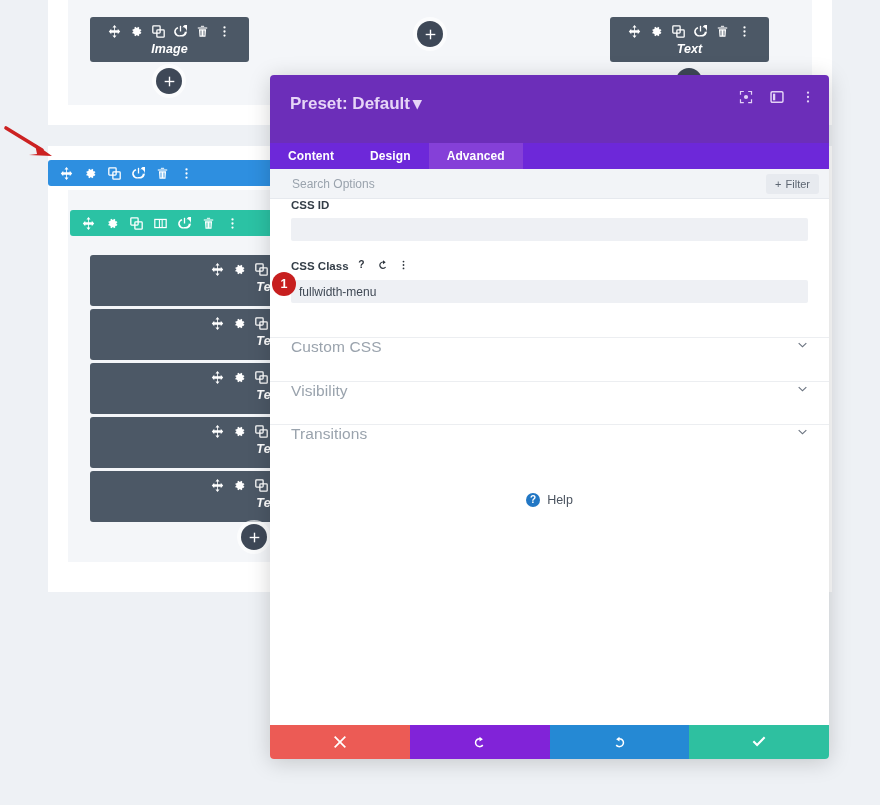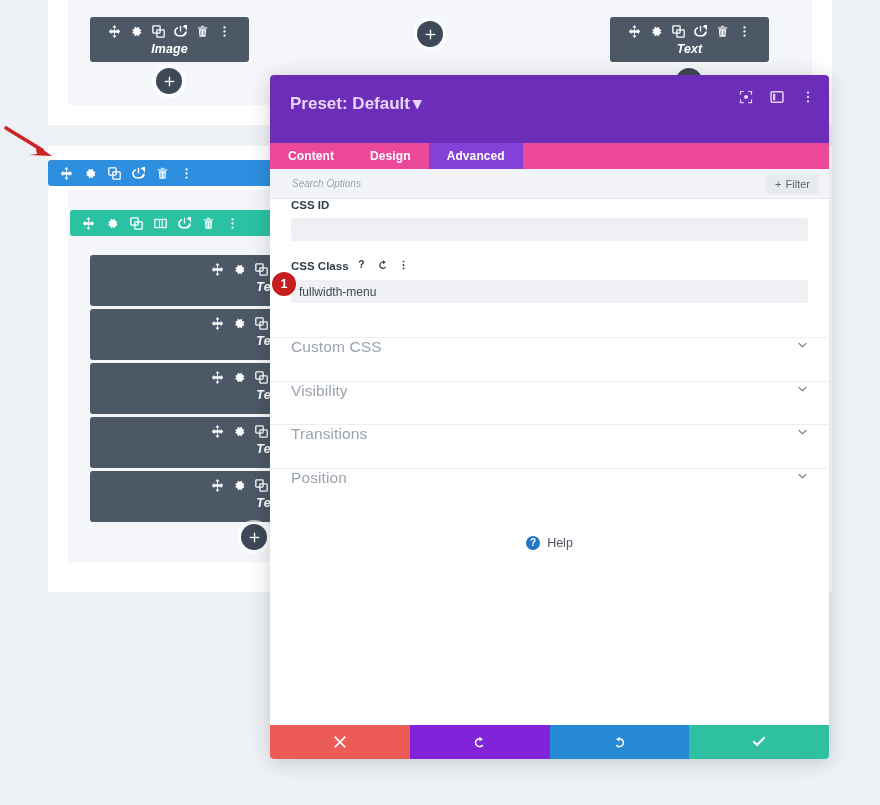--- a/index.html
+++ b/index.html
@@ -137,21 +137,21 @@
     position: absolute;
     right: 14px;
     top: 15px;
     display: flex;
     gap: 17px;
     align-items: center;
   }
   .header-icons svg { fill: #e3d2f6; display:block; }
 
   .tabs {
-    background: #ec4899;
+    background: #6d28d9;
     display: flex;
     height: 26px;
   }
   .tab {
     color: #ffffff;
     font-size: 12px;
     font-weight: bold;
     padding: 0 18px;
     display: flex;
     align-items: center;
@@ -166,24 +166,23 @@
     align-items: center;
     padding: 0 10px 0 20px;
     border-bottom: 1px solid #e6e9ee;
     position: relative;
   }
   .search-input {
     border: 0;
     background: transparent;
     outline: none;
     flex: 1;
-    font-size: 10px;
+    font-size: 12px;
     color: #1d4ed8;
     font-family: "Liberation Sans", sans-serif;
-    font-style: italic;
   }
   .search-input::placeholder { color: #9aa3ad; }
   .filter-btn {
     background: #e7eaef;
     border-radius: 3px;
     font-size: 11px;
     color: #5d6672;
     padding: 4px 9px;
     display: flex;
     align-items: center;
@@ -765,26 +764,20 @@
       <span><svg width="13" height="13" viewBox="0 0 16 16">
             <path d="M8 10.6l-5.2-5 1-1L8 8.6l4.2-4 1 1z" fill="#6b7480"></path>
           </svg></span>
     </div>
     <div class="acc-row">
       <div class="acc-row-title">Transitions</div>
       <span><svg width="13" height="13" viewBox="0 0 16 16">
             <path d="M8 10.6l-5.2-5 1-1L8 8.6l4.2-4 1 1z" fill="#6b7480"></path>
           </svg></span>
     </div>
-    <div class="acc-row">
-      <div class="acc-row-title">Position</div>
-      <span><svg width="13" height="13" viewBox="0 0 16 16">
-            <path d="M8 10.6l-5.2-5 1-1L8 8.6l4.2-4 1 1z" fill="#6b7480"></path>
-          </svg></span>
-    </div>
 
     <div class="help-wrap">
       <span class="help-circle">?</span>
       <span class="help-text">Help</span>
     </div>
   </div>
 
   <div class="modal-footer">
     <button class="foot-btn fb-cancel">
       <svg width="14" height="14" viewBox="0 0 16 16">

